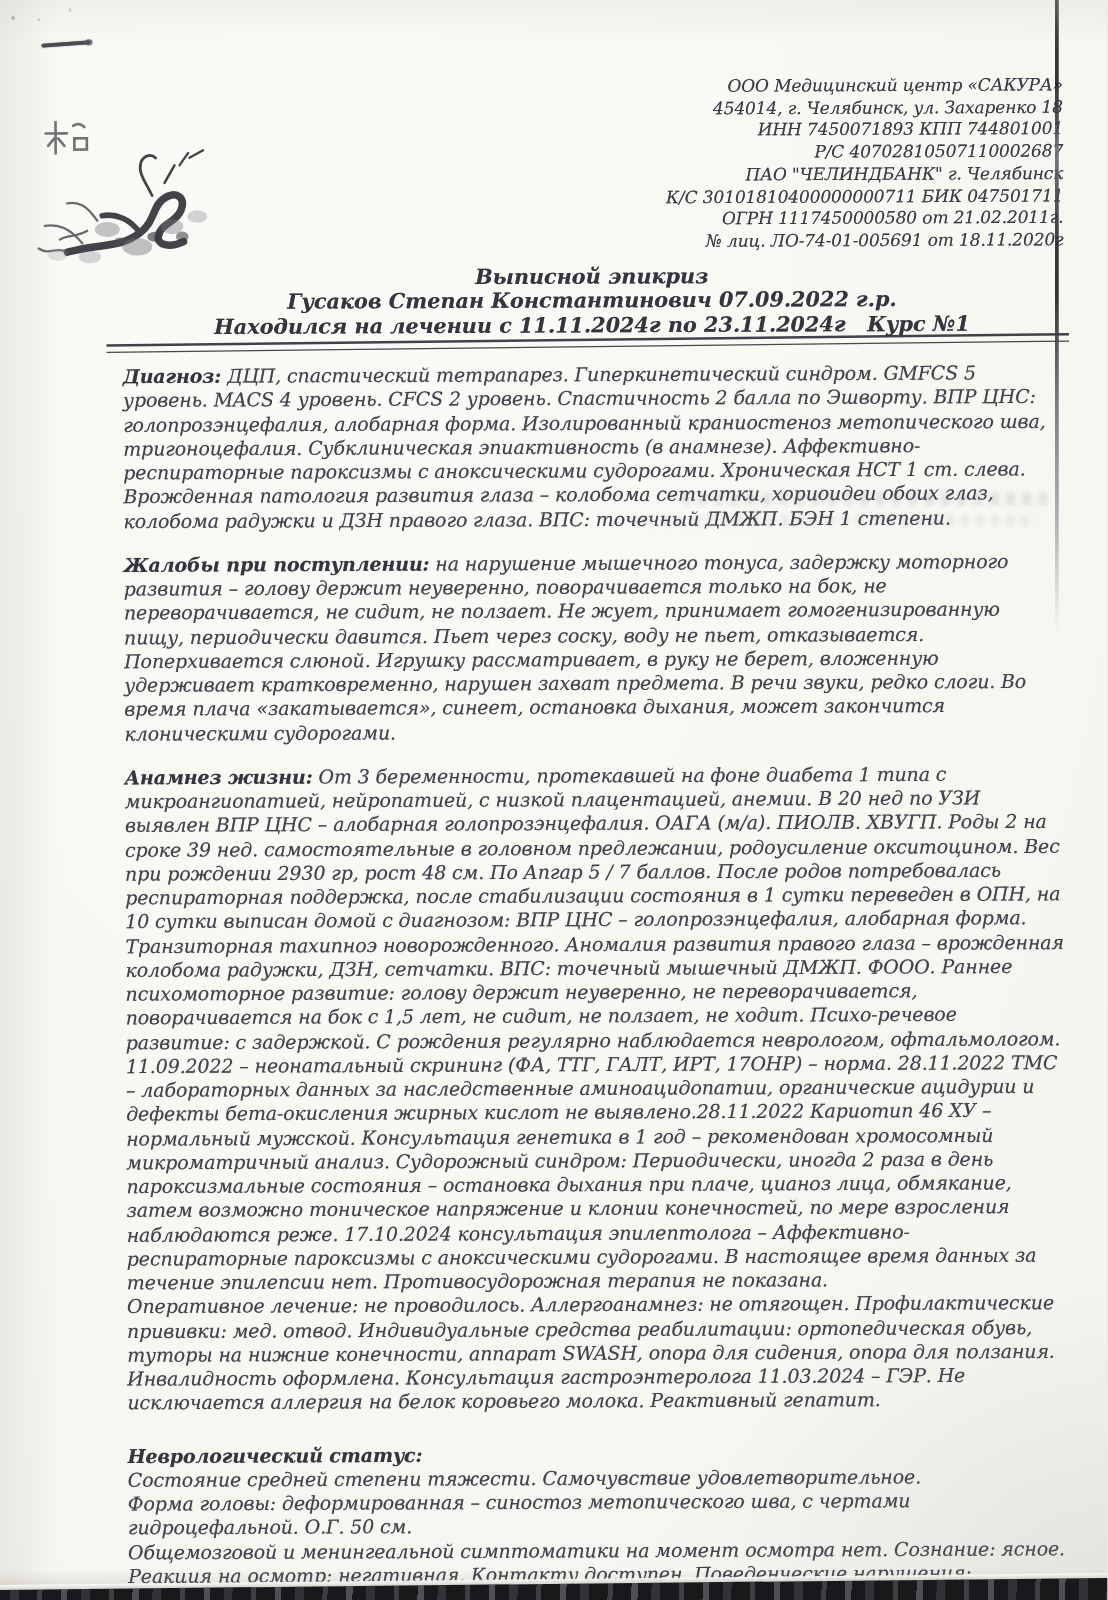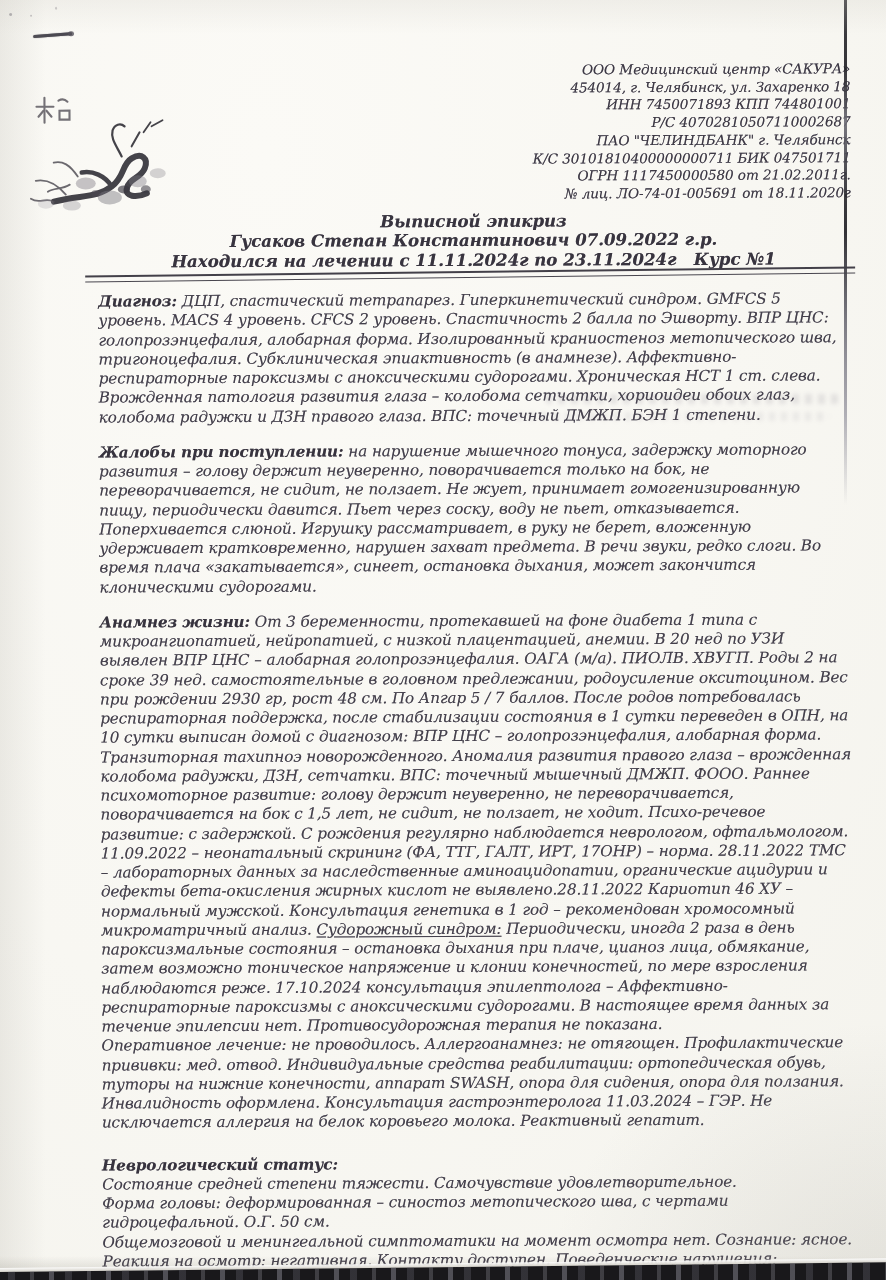--- a/index.html
+++ b/index.html
@@ -43,21 +43,21 @@
   
   .body-text{
     position:absolute;left:97px;top:291px;width:752px;
     font-size:15.2px;line-height:19.25px;letter-spacing:-0.1px;
     text-shadow:0 0 .55px rgba(62,57,74,.5);
   }
   .para{margin:0 0 16px 0;white-space:pre-wrap;}
   .para-anamnesis{margin-bottom:0;}
   .para-neuro-status{margin-top:23px;margin-bottom:0;}
   .b{font-weight:700;color:#37333e;}
-  .u{text-decoration:underline;text-underline-offset:2px;}
+  .u{text-underline-offset:2px;}
 
   
   .logo{position:absolute;left:25px;top:84px;width:152px;height:132px;}
 
   
   .ink-dash{position:absolute;left:33px;top:32px;width:39px;height:3.4px;background:#4b4951;border-radius:2px;transform:rotate(-4deg);box-shadow:0 0 1px rgba(70,68,78,.8);}
   .ink-dash::after{content:"";position:absolute;right:-2px;top:-1px;width:6px;height:5px;background:#55525b;border-radius:50%;opacity:.8;}
   .speck{position:absolute;background:#6d6a74;border-radius:50%;}
   .speck-a{left:9px;top:11px;width:3px;height:3px;opacity:.55;}
   .speck-b{left:30px;top:13px;width:2px;height:2px;opacity:.4;}

